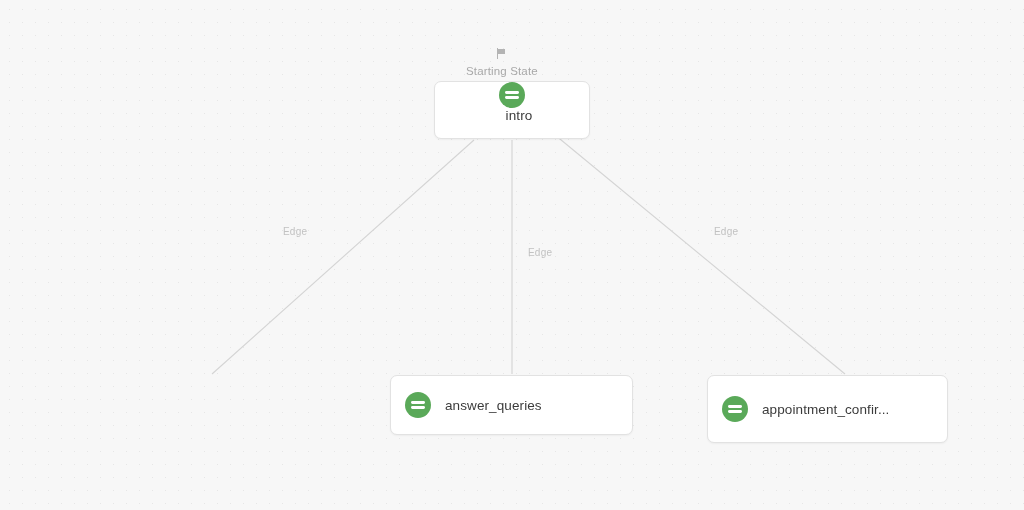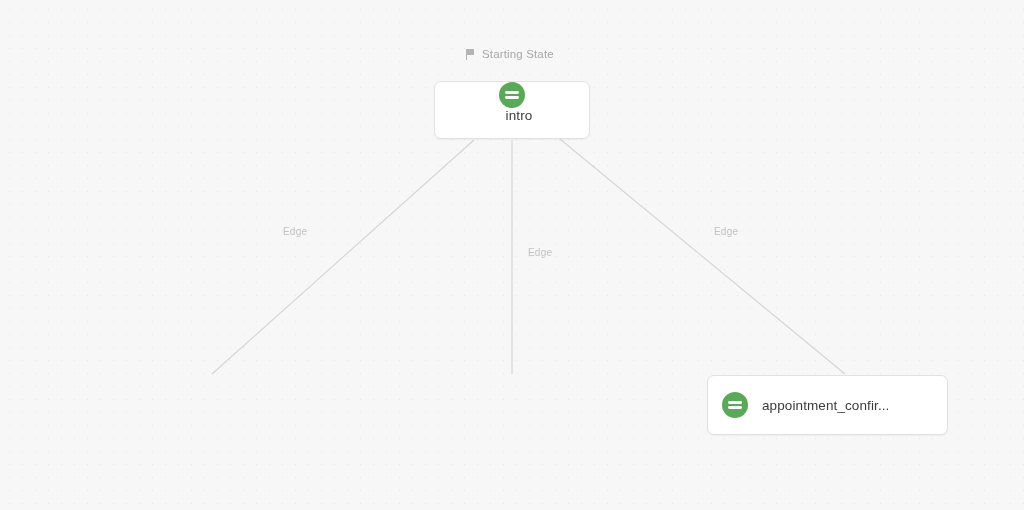--- a/index.html
+++ b/index.html
@@ -80,20 +80,21 @@
 
   
   #starting-state {
     position: absolute;
     left: 466px;
     top: 48px;
     display: flex;
     align-items: center;
     gap: 6px;
     z-index: 3;
+    flex-direction: column;
   }
   #starting-state .flag-icon {
     width: 10px;
     height: 11px;
     position: relative;
     display: inline-block;
   }
   #starting-state .flag-icon::before {
     content: "";
     position: absolute;
@@ -142,22 +143,26 @@
     <span class="flag-icon"></span>
     <span class="caption">Starting State</span>
   </div>
 
   <div class="node" style="left:434px; top:81px; width:156px; height:58px;flex-direction:column;">
     <span class="node-icon"></span>
     <span class="node-label">intro</span>
   </div>
 
 
+  <div class="node" style="left:390px; top:375px; width:243px; height:60px;">
+    <span class="node-icon"></span>
+    <span class="node-label">answer_queries</span>
+  </div>
 
-  <div class="node" style="left:707px; top:375px; width:241px; height:60px;">
+  <div class="node" style="left:707px; top:375px; width:241px; height:68px;">
     <span class="node-icon"></span>
     <span class="node-label">appointment_confir...</span>
   </div>
 
   <div class="edge-label" style="left:283px; top:226px;">Edge</div>
   <div class="edge-label" style="left:528px; top:247px;">Edge</div>
   <div class="edge-label" style="left:714px; top:226px;">Edge</div>
 
 </div>
 

